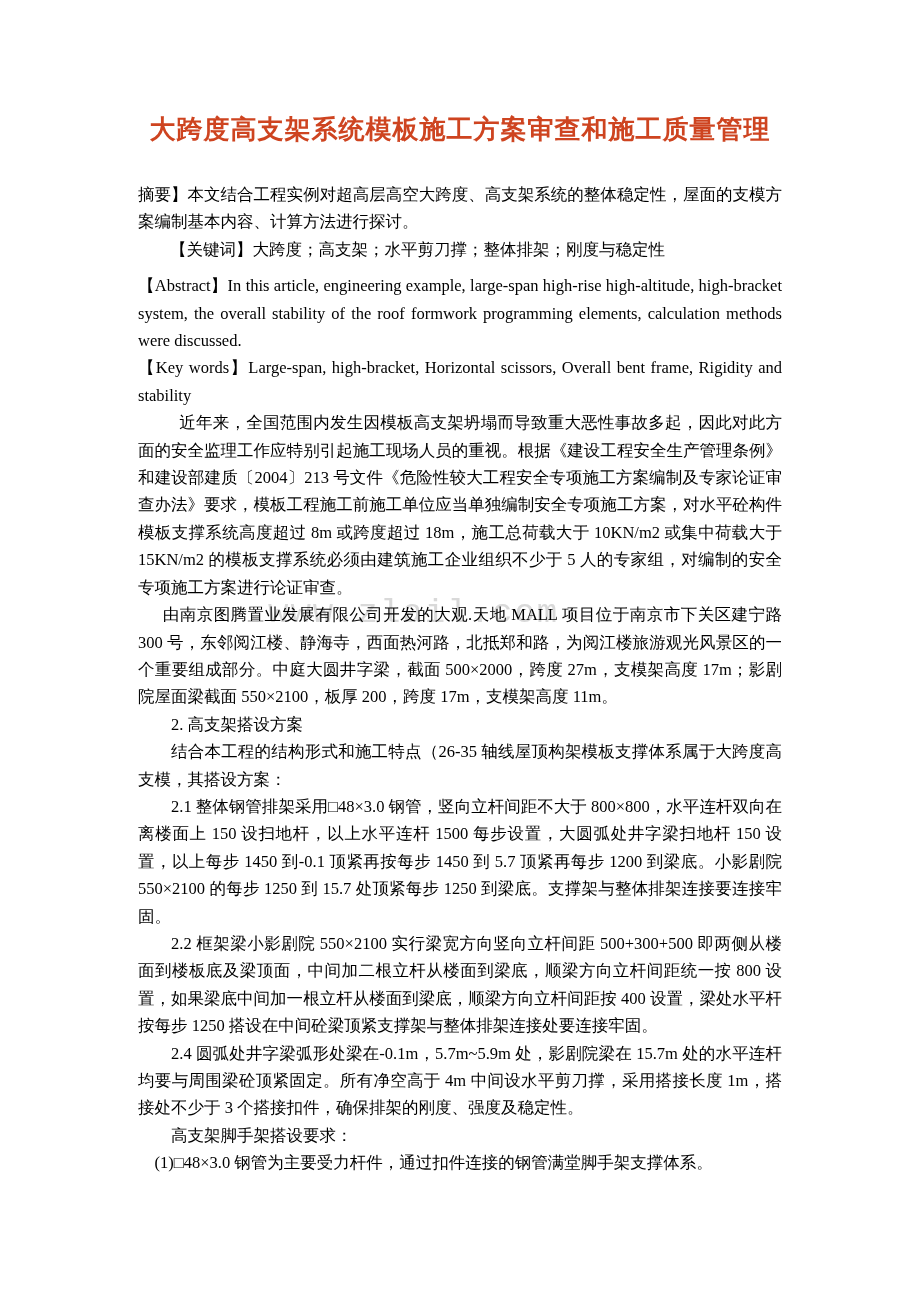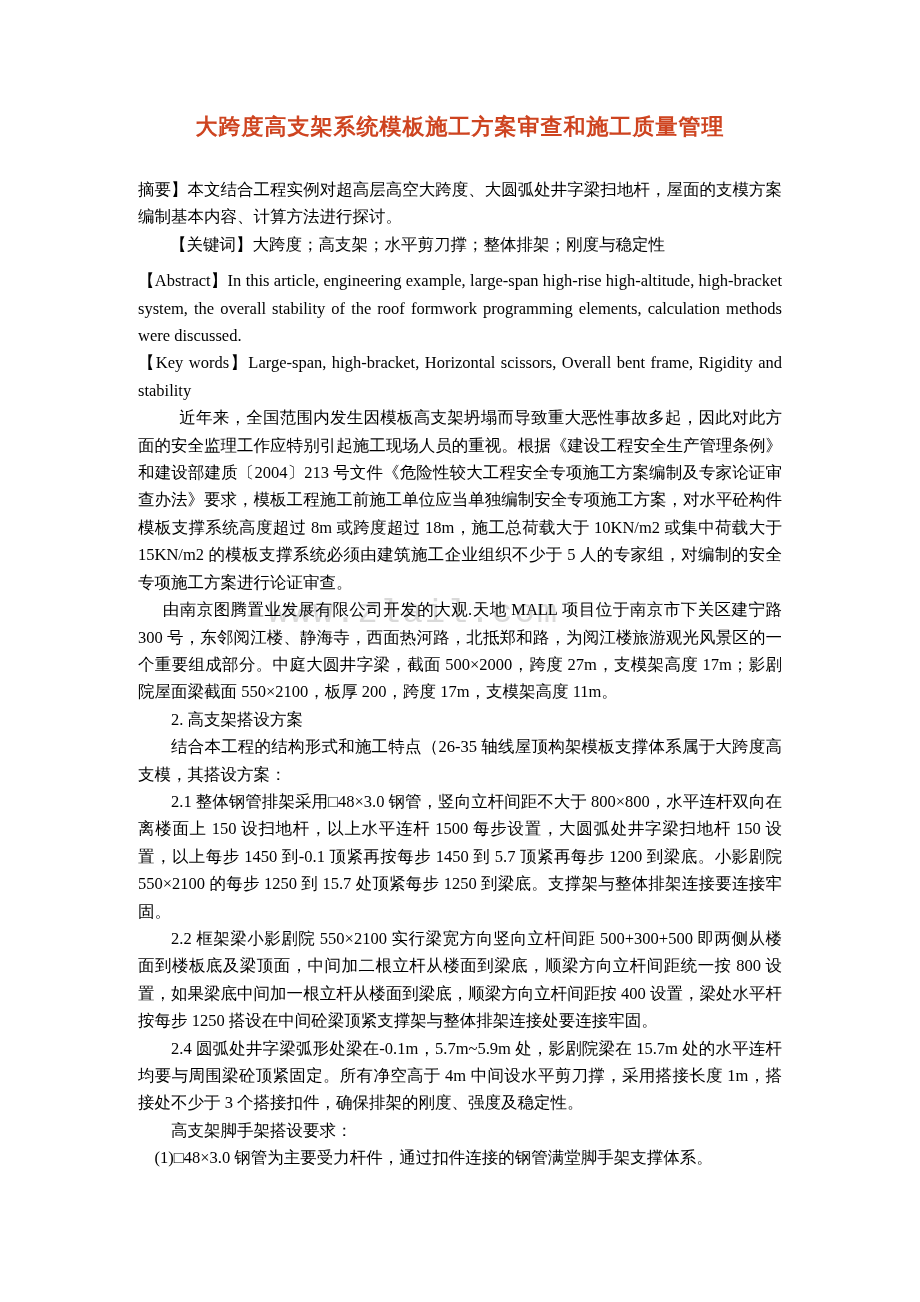--- a/index.html
+++ b/index.html
@@ -15,21 +15,21 @@
     background: #ffffff;
     overflow: hidden;
     font-family: "Liberation Serif", "DejaVu Serif", serif;
     color: #000000;
   }
   .content {
     padding: 112px 138px 0 138px;
   }
   h1.doc-title {
     margin: 0 0 34px 0;
-    font-size: 22px;
+    font-size: 26px;
     font-weight: bold;
     text-align: center;
     letter-spacing: 1px;
   }
   .paragraphs p {
     margin: 0;
     font-size: 16.5px;
     line-height: 27.4px;
     text-align: justify;
     text-justify: inter-ideograph;
@@ -55,21 +55,21 @@
 </head>
 <body>
 
 <div class="page">
   <div class="watermark">www.zlail.com</div>
 
   <div class="content">
     <h1 class="doc-title" style="color: rgb(206, 68, 32);">大跨度高支架系统模板施工方案审查和施工质量管理</h1>
 
     <div class="paragraphs">
-        <p style="text-indent: 0em;">摘要】本文结合工程实例对超高层高空大跨度、大圆弧处井字梁扫地杆，屋面的支模方案编制基本内容、计算方法进行探讨。</p>
+        <p style="text-indent: 0em;">摘要】本文结合工程实例对超高层高空大跨度、高支架系统的整体稳定性，屋面的支模方案编制基本内容、计算方法进行探讨。</p>
         <p style="text-indent: 0em; margin-left: 32px;">【关键词】大跨度；高支架；水平剪刀撑；整体排架；刚度与稳定性</p>
         <p class="space-before" style="text-indent: 0em; margin-top: 9px;">【Abstract】In this article, engineering example, large-span high-rise high-altitude, high-bracket system, the overall stability of the roof formwork programming elements, calculation methods were discussed.</p>
         <p style="text-indent: 0em;">【Key words】Large-span, high-bracket, Horizontal scissors, Overall bent frame, Rigidity and stability</p>
         <p style="text-indent: 2.5em;">近年来，全国范围内发生因模板高支架坍塌而导致重大恶性事故多起，因此对此方面的安全监理工作应特别引起施工现场人员的重视。根据《建设工程安全生产管理条例》和建设部建质〔2004〕213 号文件《危险性较大工程安全专项施工方案编制及专家论证审查办法》要求，模板工程施工前施工单位应当单独编制安全专项施工方案，对水平砼构件模板支撑系统高度超过 8m 或跨度超过 18m，施工总荷载大于 10KN/m2 或集中荷载大于 15KN/m2 的模板支撑系统必须由建筑施工企业组织不少于 5 人的专家组，对编制的安全专项施工方案进行论证审查。</p>
         <p style="text-indent: 1.5em;">由南京图腾置业发展有限公司开发的大观.天地 MALL 项目位于南京市下关区建宁路 300 号，东邻阅江楼、静海寺，西面热河路，北抵郑和路，为阅江楼旅游观光风景区的一个重要组成部分。中庭大圆井字梁，截面 500×2000，跨度 27m，支模架高度 17m；影剧院屋面梁截面 550×2100，板厚 200，跨度 17m，支模架高度 11m。</p>
         <p style="text-indent: 2em;">2. 高支架搭设方案</p>
         <p style="text-indent: 2em;">结合本工程的结构形式和施工特点（26-35 轴线屋顶构架模板支撑体系属于大跨度高支模，其搭设方案：</p>
         <p style="text-indent: 2em;">2.1 整体钢管排架采用□48×3.0 钢管，竖向立杆间距不大于 800×800，水平连杆双向在离楼面上 150 设扫地杆，以上水平连杆 1500 每步设置，大圆弧处井字梁扫地杆 150 设置，以上每步 1450 到-0.1 顶紧再按每步 1450 到 5.7 顶紧再每步 1200 到梁底。小影剧院 550×2100 的每步 1250 到 15.7 处顶紧每步 1250 到梁底。支撑架与整体排架连接要连接牢固。</p>
         <p style="text-indent: 2em;">2.2 框架梁小影剧院 550×2100 实行梁宽方向竖向立杆间距 500+300+500 即两侧从楼面到楼板底及梁顶面，中间加二根立杆从楼面到梁底，顺梁方向立杆间距统一按 800 设置，如果梁底中间加一根立杆从楼面到梁底，顺梁方向立杆间距按 400 设置，梁处水平杆按每步 1250 搭设在中间砼梁顶紧支撑架与整体排架连接处要连接牢固。</p>
         <p style="text-indent: 2em;">2.4 圆弧处井字梁弧形处梁在-0.1m，5.7m~5.9m 处，影剧院梁在 15.7m 处的水平连杆均要与周围梁砼顶紧固定。所有净空高于 4m 中间设水平剪刀撑，采用搭接长度 1m，搭接处不少于 3 个搭接扣件，确保排架的刚度、强度及稳定性。</p>

